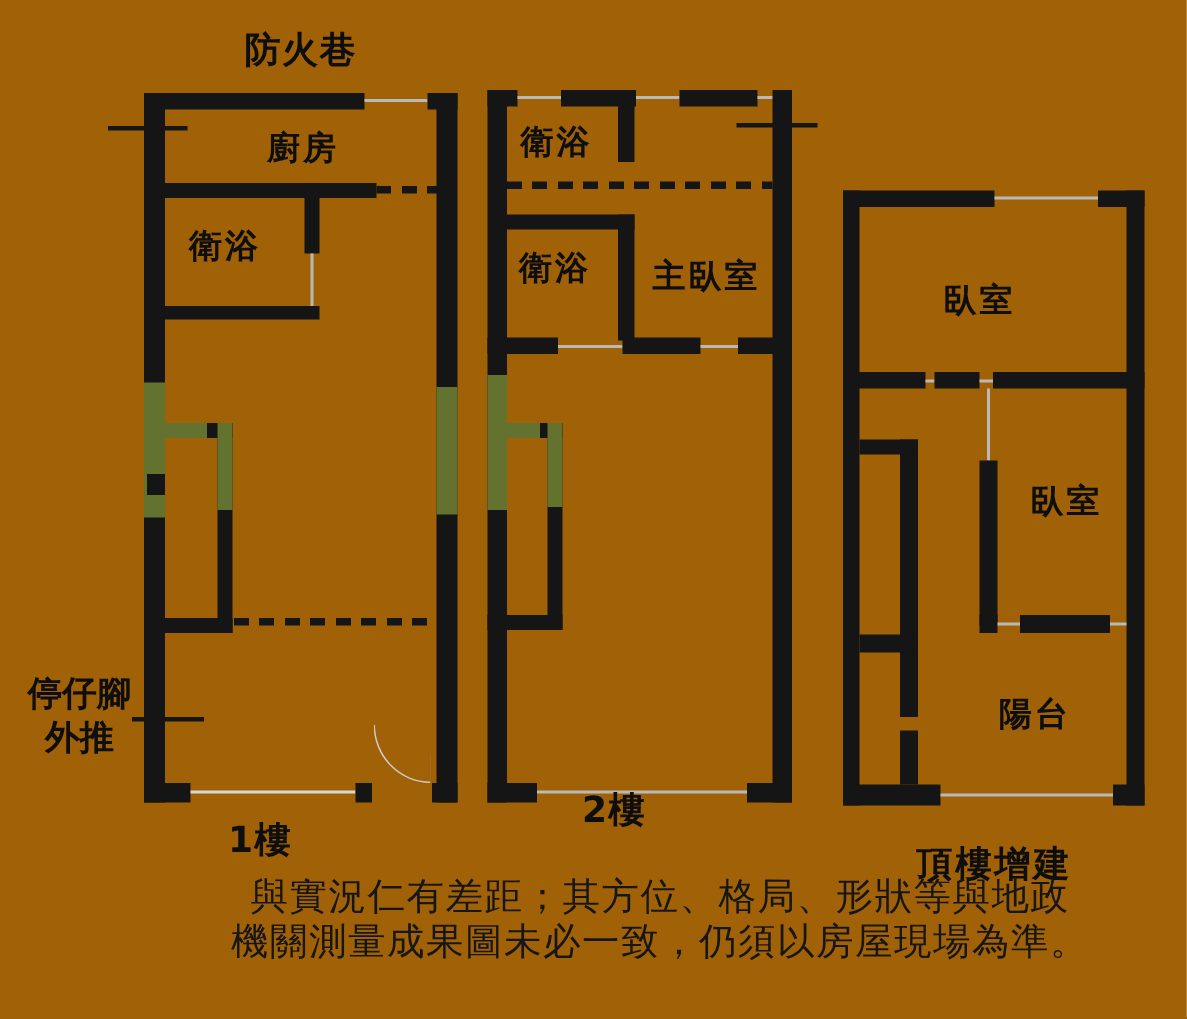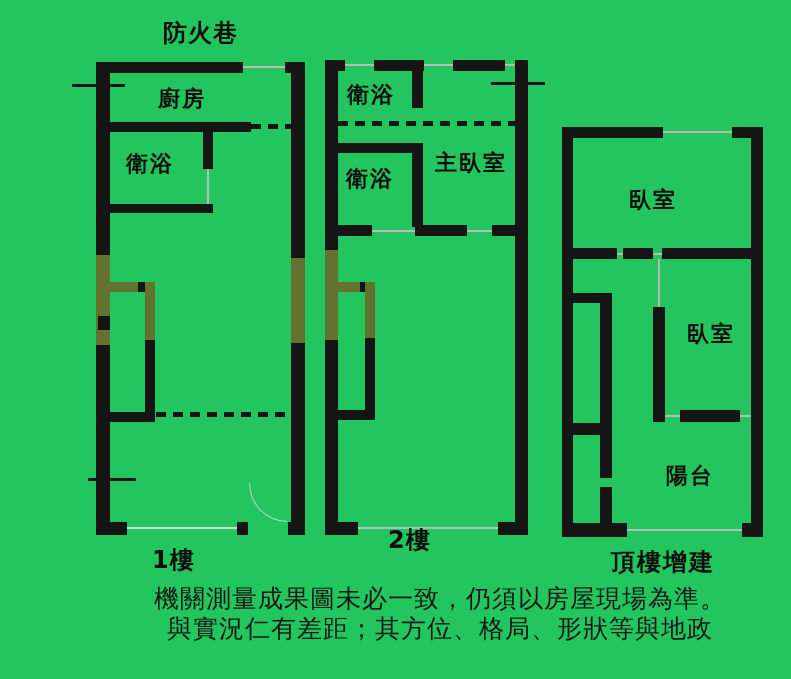--- a/index.html
+++ b/index.html
@@ -1,17 +1,17 @@
 <!DOCTYPE html>
 <html><head>
 <meta charset="utf-8">
 <style>
   *{box-sizing:border-box}
   body{margin:0;background:#ffffff}
-  .page{position:relative;width:791px;height:679px;background:#22c55e;overflow:hidden;
+  .page{position:relative;width:791px;height:679px;background:#a16207;overflow:hidden;
         font-family:"DejaVu Sans",sans-serif;color:#0e0e0e}
   .w{position:absolute;background:#151515}
   .g{position:absolute;background:#64722f}
   .ln{position:absolute;background:#b9b9b9}
   .fln{position:absolute;background:#d7d7d7}
   .dash{position:absolute;height:5px;background:repeating-linear-gradient(90deg,#151515 0 10px,transparent 10px 17px)}
   .ptr{position:absolute;height:3px;background:#151515}
   .rl{position:absolute;font-weight:700;font-size:22px;letter-spacing:2px;white-space:nowrap}
   .fl{position:absolute;font-weight:700;font-size:24px;letter-spacing:1px;white-space:nowrap}
   .ann{position:absolute;font-weight:700;font-size:23px;line-height:29px;white-space:nowrap}
@@ -25,20 +25,24 @@
 <body>
 
 <div class="page">
 
   <div class="fl" style="left:163px;top:17px">防火巷</div>
 
   <i class="ptr" style="left:72px;top:84px;width:53px"></i>
 
   <i class="ptr" style="left:491px;top:82px;width:54px"></i>
 
+  <div class="ann" style="left:16px;top:449px;width:74px;text-align:center">
+    <div>停仔腳</div>
+    <div>外推</div>
+  </div>
   <i class="ptr" style="left:88px;top:478px;width:48px"></i>
 
   <div>
 
     <i class="w" style="left:96px;top:62px;width:147px;height:11px"></i>
     <i class="ln" style="left:243px;top:66px;width:42px;height:2px"></i>
     <i class="w" style="left:285px;top:62px;width:20px;height:11px"></i>
     <i class="w" style="left:96px;top:62px;width:14px;height:473px"></i>
     <i class="w" style="left:291px;top:62px;width:14px;height:473px"></i>
 
@@ -59,21 +63,21 @@
     <i class="w" style="left:145px;top:282px;width:10px;height:140px"></i>
     <i class="w" style="left:108px;top:412px;width:47px;height:10px"></i>
     <i class="dash" style="left:156px;top:412px;width:135px"></i>
 
     <i class="g" style="left:96px;top:255px;width:14px;height:90px"></i>
     <i class="w" style="left:98px;top:316px;width:12px;height:14px"></i>
     <i class="g" style="left:291px;top:258px;width:14px;height:85px"></i>
     <i class="g" style="left:108px;top:282px;width:30px;height:10px"></i>
     <i class="g" style="left:145px;top:282px;width:10px;height:58px"></i>
 
-    <div class="rl" style="left:158px;top:84px">廚房</div>
+    <div class="rl" style="left:178px;top:84px">廚房</div>
     <div class="rl" style="left:126px;top:149px">衛浴</div>
     <div class="fl" style="left:152px;top:544px">1樓</div>
   </div>
 
   <div>
 
     <i class="w" style="left:325px;top:60px;width:20px;height:11px"></i>
     <i class="ln" style="left:345px;top:64px;width:29px;height:2px"></i>
     <i class="w" style="left:374px;top:60px;width:50px;height:11px"></i>
     <i class="ln" style="left:424px;top:64px;width:29px;height:2px"></i>
@@ -102,21 +106,21 @@
     <i class="w" style="left:325px;top:522px;width:33px;height:13px"></i>
     <i class="ln" style="left:358px;top:527px;width:140px;height:2px"></i>
     <i class="w" style="left:498px;top:522px;width:30px;height:13px"></i>
 
     <i class="g" style="left:325px;top:250px;width:13px;height:90px"></i>
     <i class="g" style="left:334px;top:282px;width:26px;height:10px"></i>
     <i class="g" style="left:365px;top:282px;width:10px;height:56px"></i>
 
     <div class="rl" style="left:347px;top:80px">衛浴</div>
     <div class="rl" style="left:346px;top:164px">衛浴</div>
-    <div class="rl" style="left:435px;top:148px">主臥室</div>
+    <div class="rl" style="left:435px;top:169px">主臥室</div>
     <div class="fl" style="left:388px;top:524px">2樓</div>
   </div>
 
   <div>
 
     <i class="w" style="left:562px;top:127px;width:101px;height:11px"></i>
     <i class="ln" style="left:663px;top:131px;width:69px;height:2px"></i>
     <i class="w" style="left:732px;top:127px;width:31px;height:11px"></i>
 
     <i class="w" style="left:562px;top:127px;width:11px;height:410px"></i>
@@ -140,21 +144,21 @@
     <i class="w" style="left:573px;top:293px;width:39px;height:10px"></i>
     <i class="w" style="left:573px;top:423px;width:39px;height:12px"></i>
 
     <i class="w" style="left:562px;top:523px;width:65px;height:14px"></i>
     <i class="ln" style="left:627px;top:529px;width:115px;height:2px"></i>
     <i class="w" style="left:742px;top:523px;width:21px;height:14px"></i>
 
     <div class="rl" style="left:629px;top:185px">臥室</div>
     <div class="rl" style="left:687px;top:319px">臥室</div>
     <div class="rl" style="left:666px;top:461px">陽台</div>
-    <div class="fl" style="left:611px;top:546px;letter-spacing:2px">頂樓增建</div>
+    <div class="fl" style="left:611px;top:560px;letter-spacing:2px">頂樓增建</div>
   </div>
 
   <div class="disc">
+    <div>與實況仁有差距；其方位、格局、形狀等與地政</div>
     <div>機關測量成果圖未必一致，仍須以房屋現場為準。</div>
-    <div>與實況仁有差距；其方位、格局、形狀等與地政</div>
   </div>
 
 </div>
 
 </body></html>

